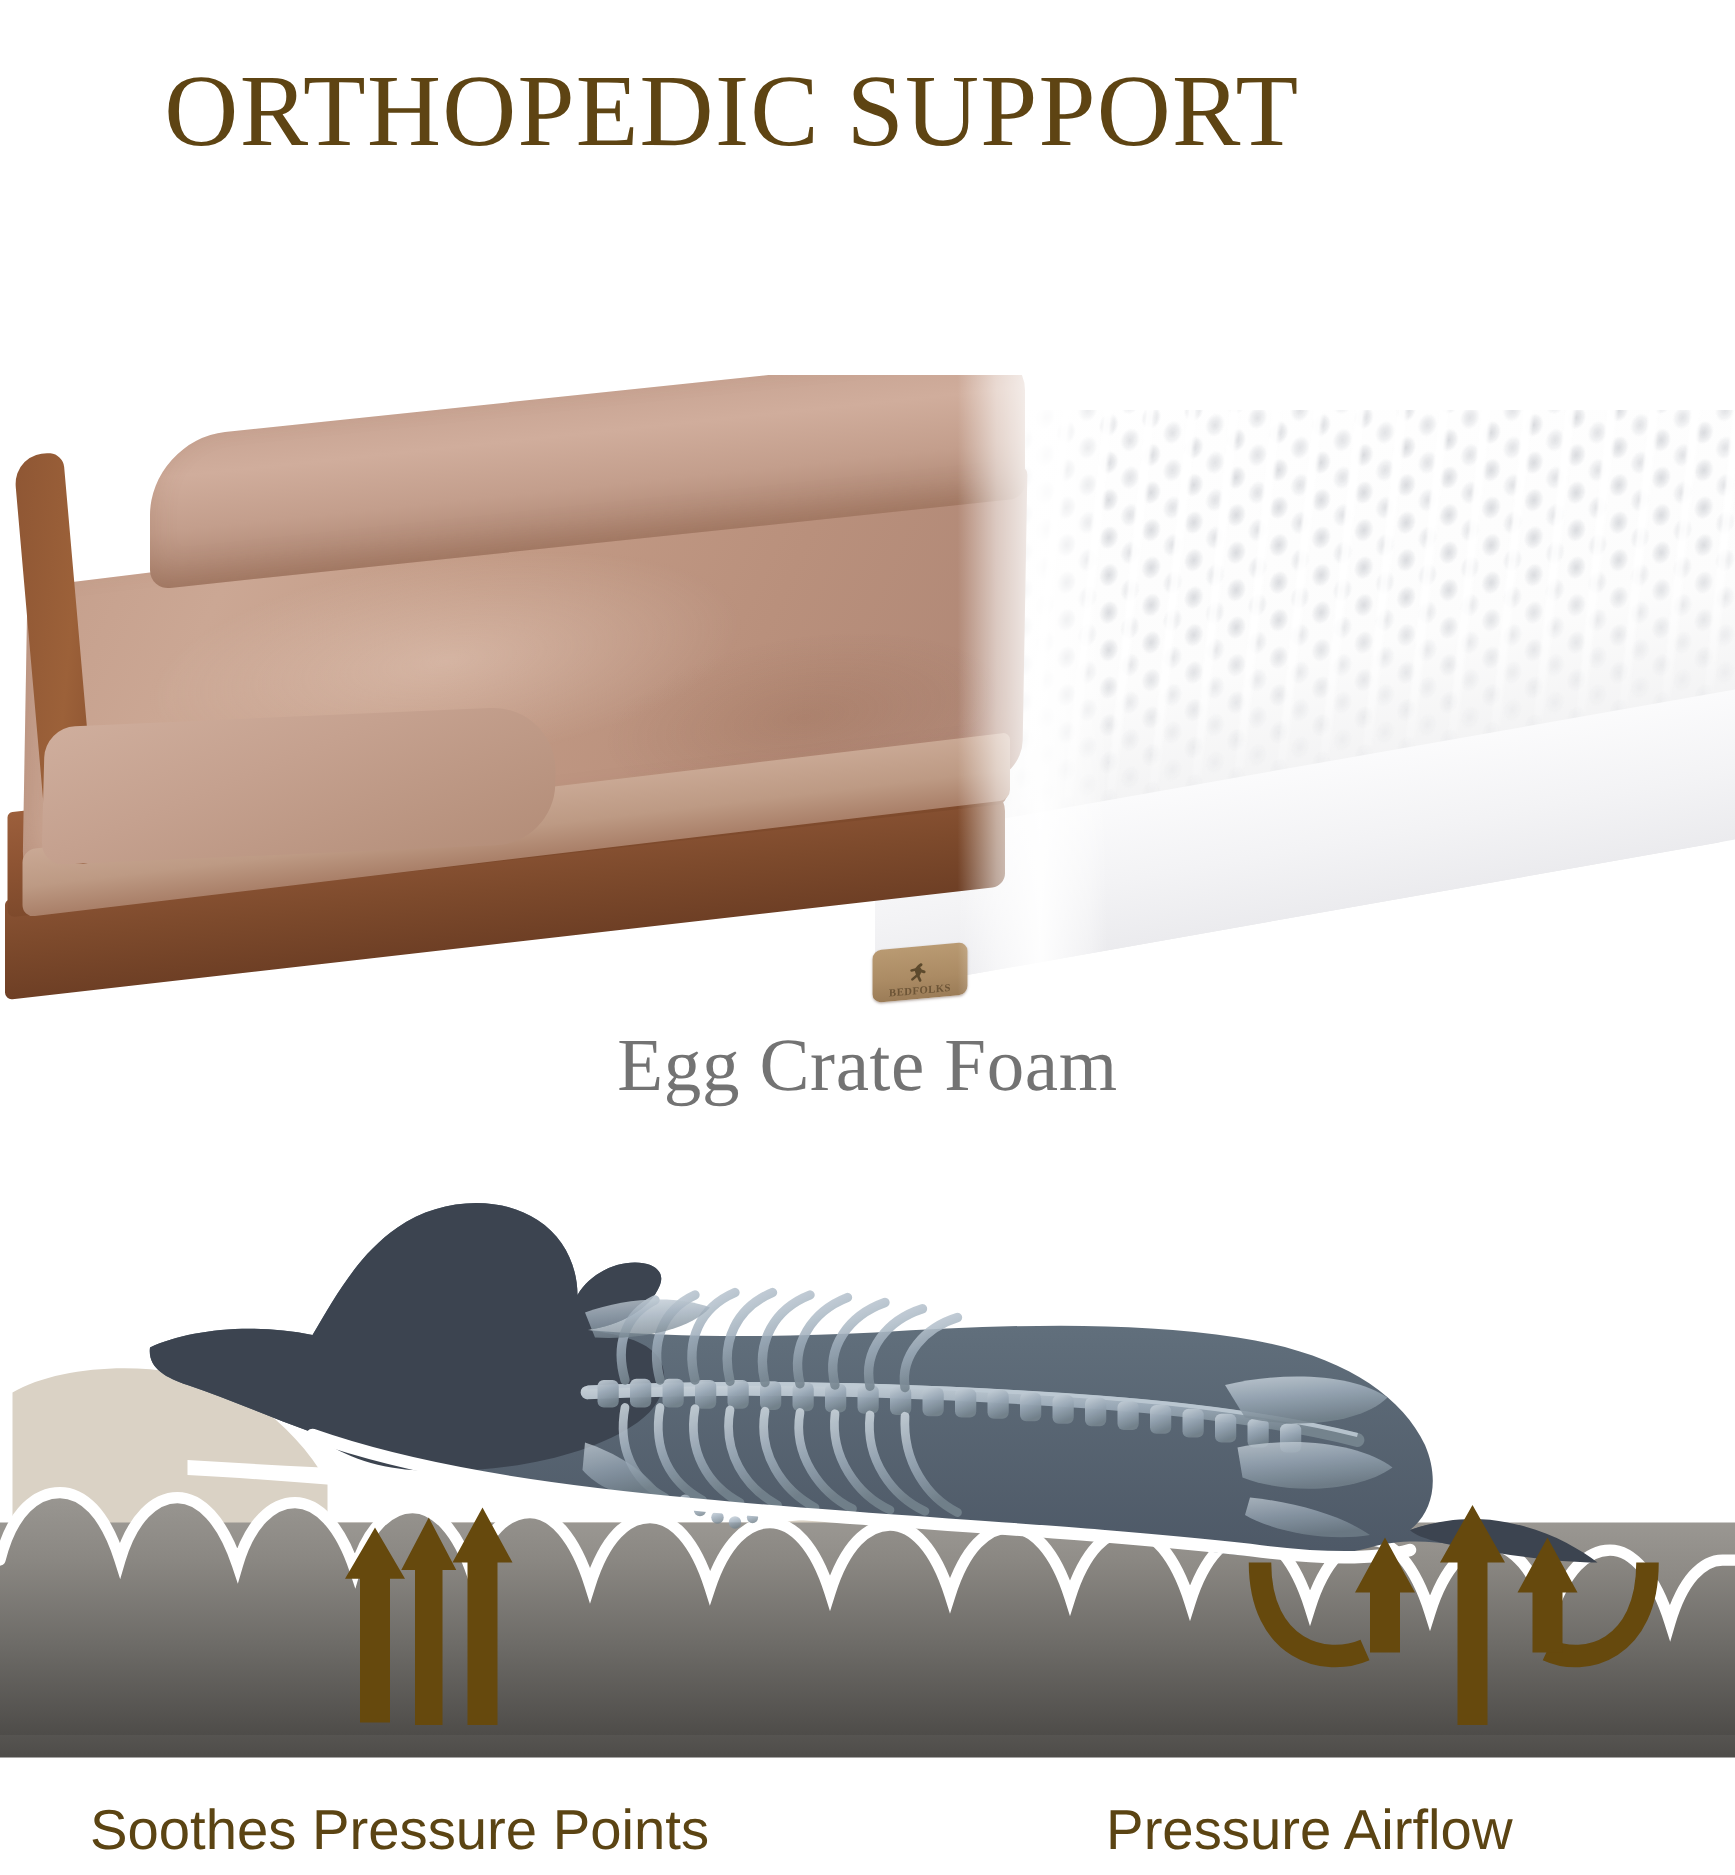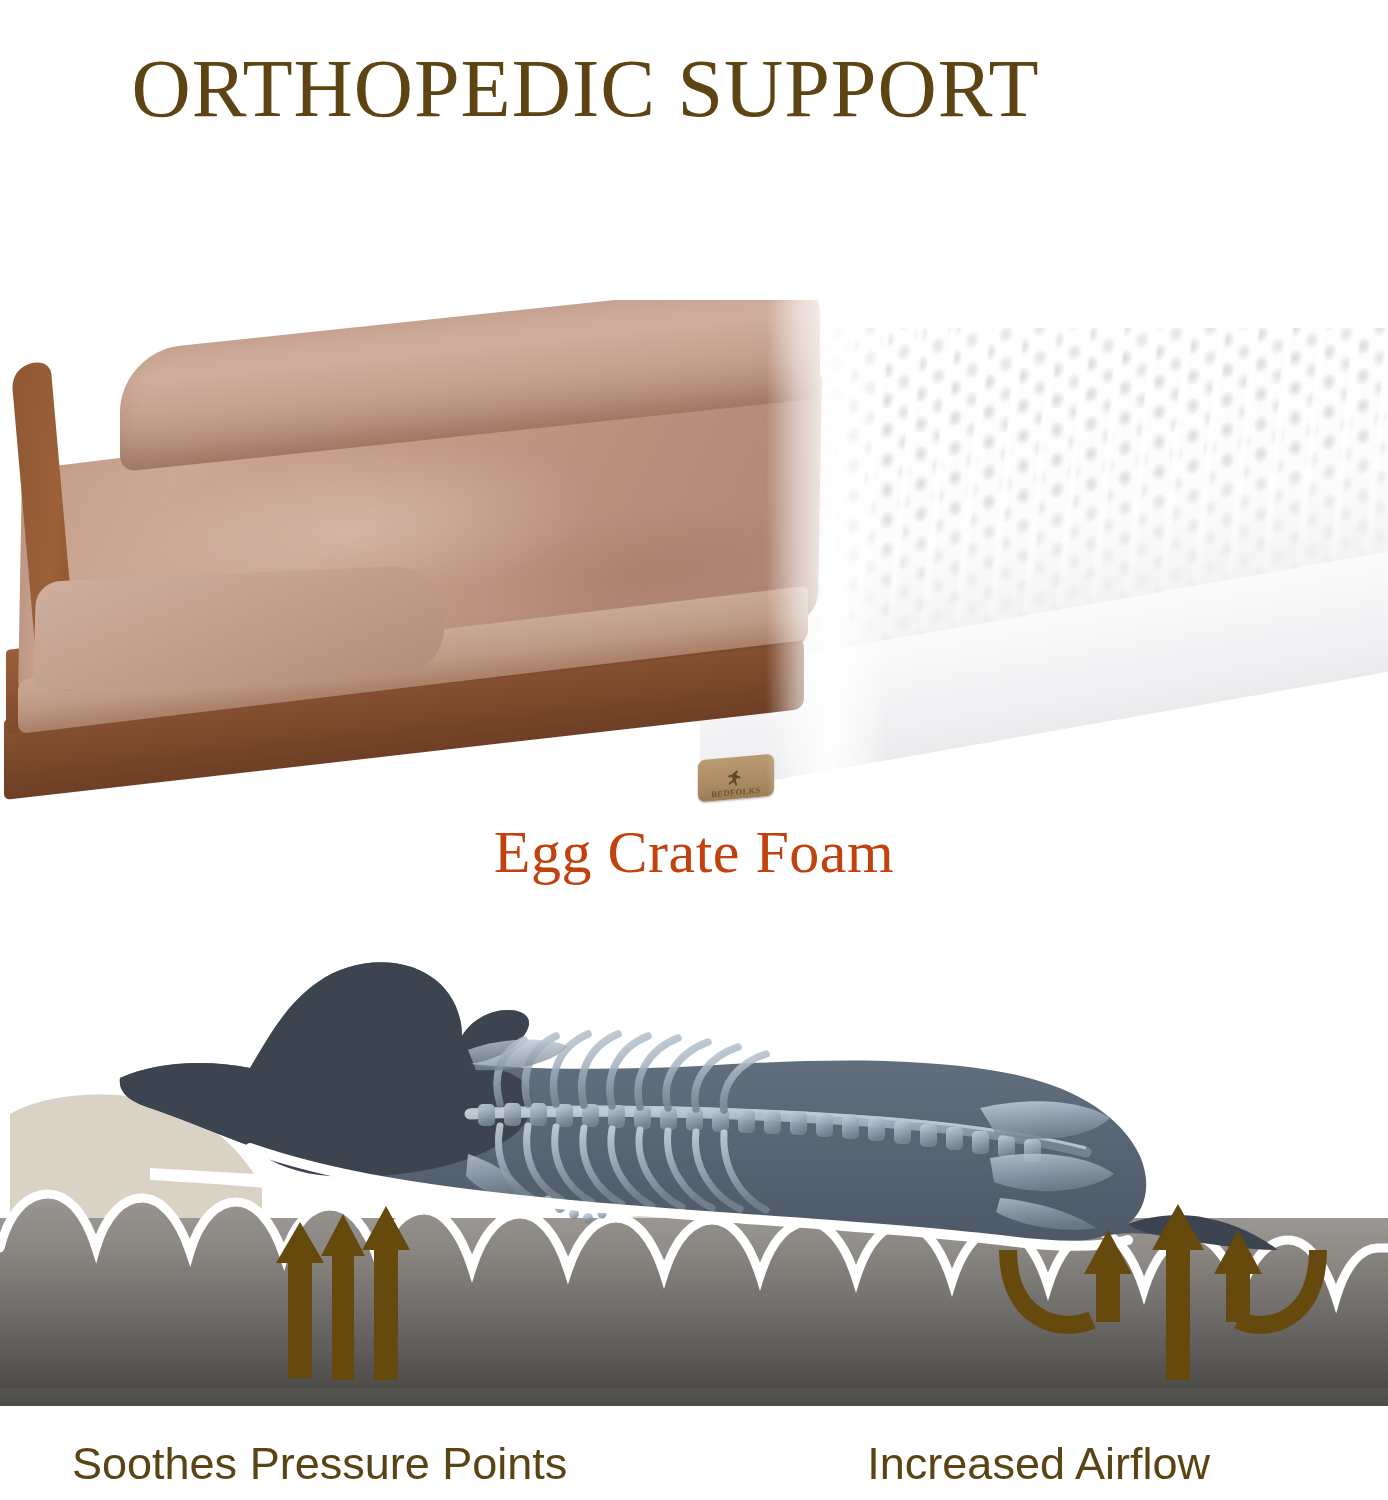--- a/index.html
+++ b/index.html
@@ -156,21 +156,21 @@
   .blend-seam {
     position:absolute; left:766px; top:0; width:120px; height:510px;
     background:linear-gradient(to right, rgba(255,255,255,0) 0%, rgba(255,255,255,.55) 26%, rgba(255,255,255,.92) 55%, rgba(255,255,255,.35) 88%, rgba(255,255,255,0) 100%);
     pointer-events:none;
   }
 
   
   .caption-foam {
     position:absolute; top:818px; left:0; width:1388px; text-align:center;
     font-family:"Liberation Serif", serif;
-    font-size:60px; font-weight:400; color:#c2410c; letter-spacing:.5px;
+    font-size:60px; font-weight:400; color:#737373; letter-spacing:.5px;
   }
 
   
   .diagram { position:absolute; top:918px; left:0; width:1388px; height:500px; }
   .diagram svg { display:block; width:1388px; height:500px; }
 
   
   .labels {
     position:absolute; top:1438px; left:0; width:1280px; height:62px;
   }
@@ -447,14 +447,14 @@
     <g>
       <path fill="none" stroke="#66490d" stroke-width="18" stroke-linecap="butt" d="M1318 332 C 1318 402, 1268 416, 1238 402"></path>
       <path fill="#66490d" d="M1226 356 L1214 356 L1238 312 L1262 356 L1250 356 L1250 404 L1226 404 Z"></path>
     </g>
   </g>
 </svg>
 </div>
 
 <div class="labels">
   <div class="label label-left">Soothes Pressure Points</div>
-  <div class="label label-right">Increased Airflow</div>
+  <div class="label label-right">Pressure Airflow</div>
 </div>
 
 </body></html>

